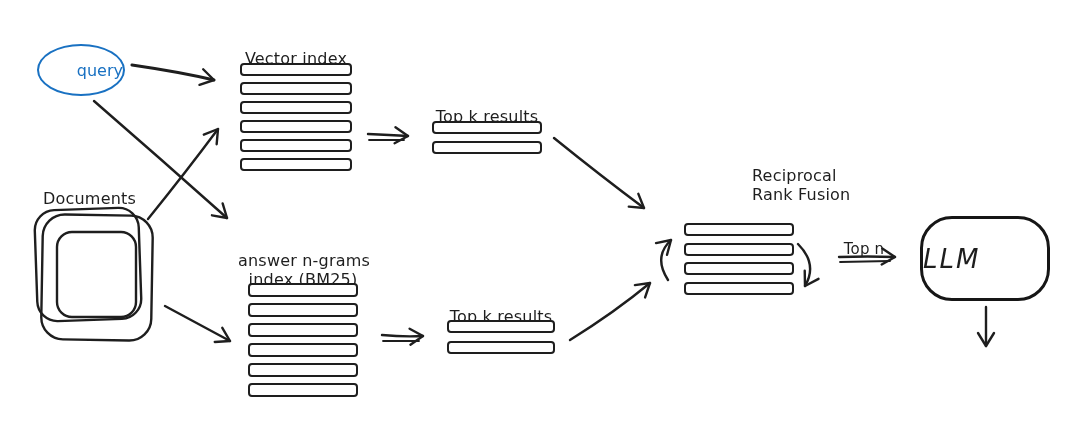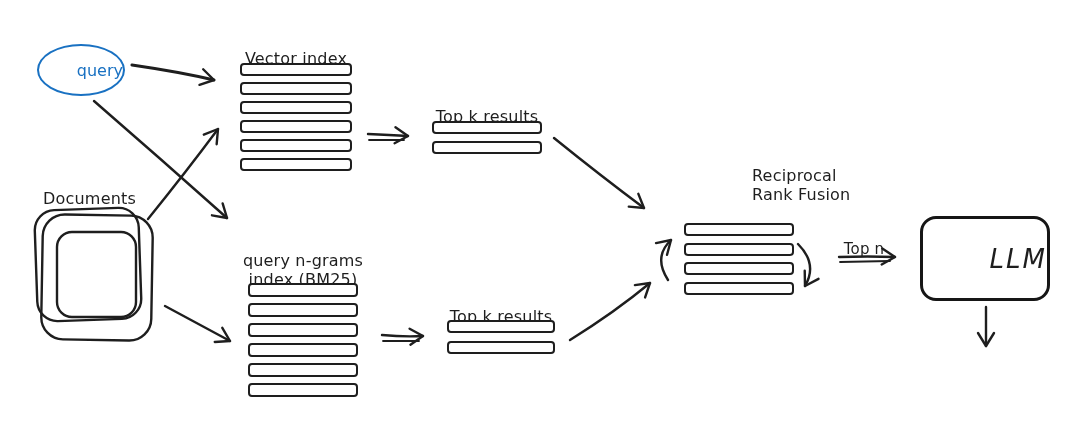--- a/index.html
+++ b/index.html
@@ -9,22 +9,22 @@
   svg.layer { position:absolute; left:0; top:0; width:1080px; height:447px; }
   .label { position:absolute; color:#1e1e1e; font-size:16px; line-height:19px; letter-spacing:.2px; white-space:pre; }
   .label.center { text-align:center;margin-top:20px; }
   .label.small { font-size:15px; }
   .bar-stack { position:absolute; display:flex; flex-direction:column; gap:var(--gap,6px); }
   .bar-stack .bar { width:100%; height:var(--h,13px); border:2px solid #1e1e1e; border-radius:4px; background:#fff; }
   .ellipse { position:absolute; border:2.5px solid #1971c2; border-radius:50%;
              display:flex; align-items:center; justify-content:flex-end;
              color:#1971c2; font-size:16px; background:transparent; }
   .llm-box { position:absolute; left:920px; top:216px; width:130px; height:85px;
-             border:3px solid #161616; border-radius:16px;
-             display:flex; align-items:center; justify-content:flex-end;
+             border:3px solid #161616; border-radius:32px;
+             display:flex; align-items:center; justify-content:flex-start;
              font-size:26px; font-style:italic; color:#1e1e1e; letter-spacing:2px; }
 </style>
 </head>
 <body>
 
 <div class="stage">
 
   <svg class="layer" viewBox="0 0 1080 447">
     <defs>
       <marker id="ah" viewBox="-16 -11 20 22" refX="0" refY="0" markerWidth="20" markerHeight="22" orient="auto" markerUnits="userSpaceOnUse">
@@ -72,21 +72,21 @@
   <div class="label center" style="left:232px; top:29px; width:128px;">Vector index</div>
   <div class="bar-stack" style="left:240px; top:63px; width:112px; --h:13px; --gap:6px;">
       <div class="bar"></div>
       <div class="bar"></div>
       <div class="bar"></div>
       <div class="bar"></div>
       <div class="bar"></div>
       <div class="bar"></div>
     </div>
 
-  <div class="label center" style="left:238px; top:231px; width:130px;"><span>query n-grams</span><br><span>index (BM25)</span></div>
+  <div class="label center" style="left:238px; top:231px; width:130px;"><span>answer n-grams</span><br><span>index (BM25)</span></div>
   <div class="bar-stack" style="left:248px; top:283px; width:110px; --h:14px; --gap:6px;">
       <div class="bar"></div>
       <div class="bar"></div>
       <div class="bar"></div>
       <div class="bar"></div>
       <div class="bar"></div>
       <div class="bar"></div>
     </div>
 
   <div class="label center" style="left:422px; top:87px; width:130px;">Top k results</div>

